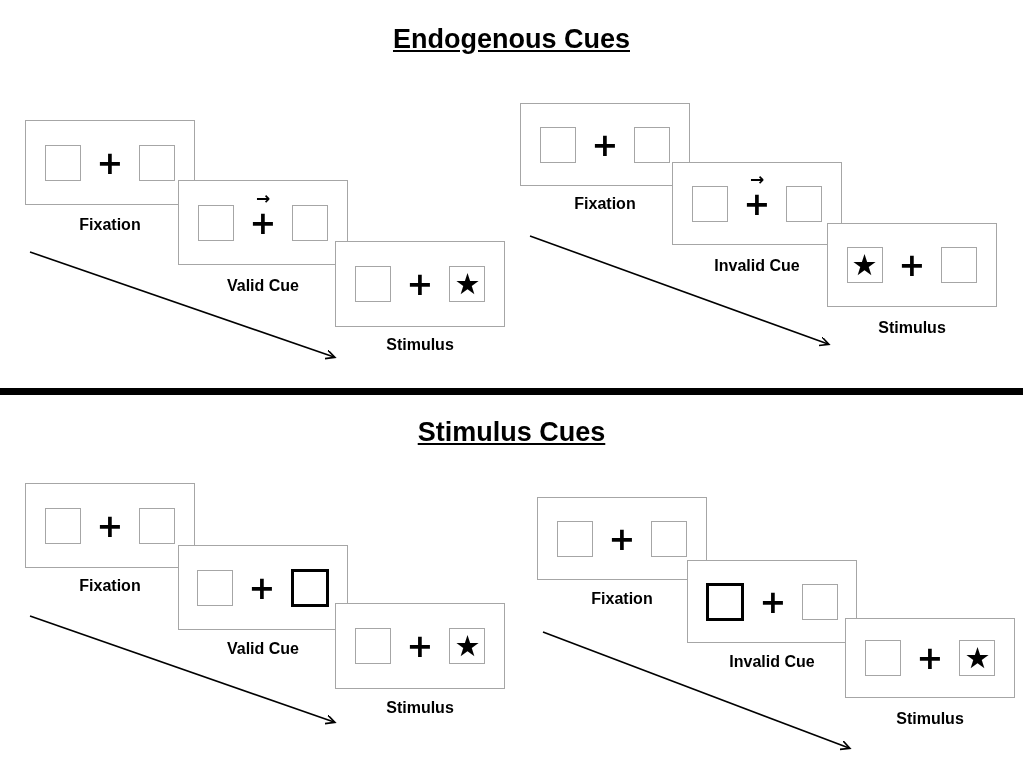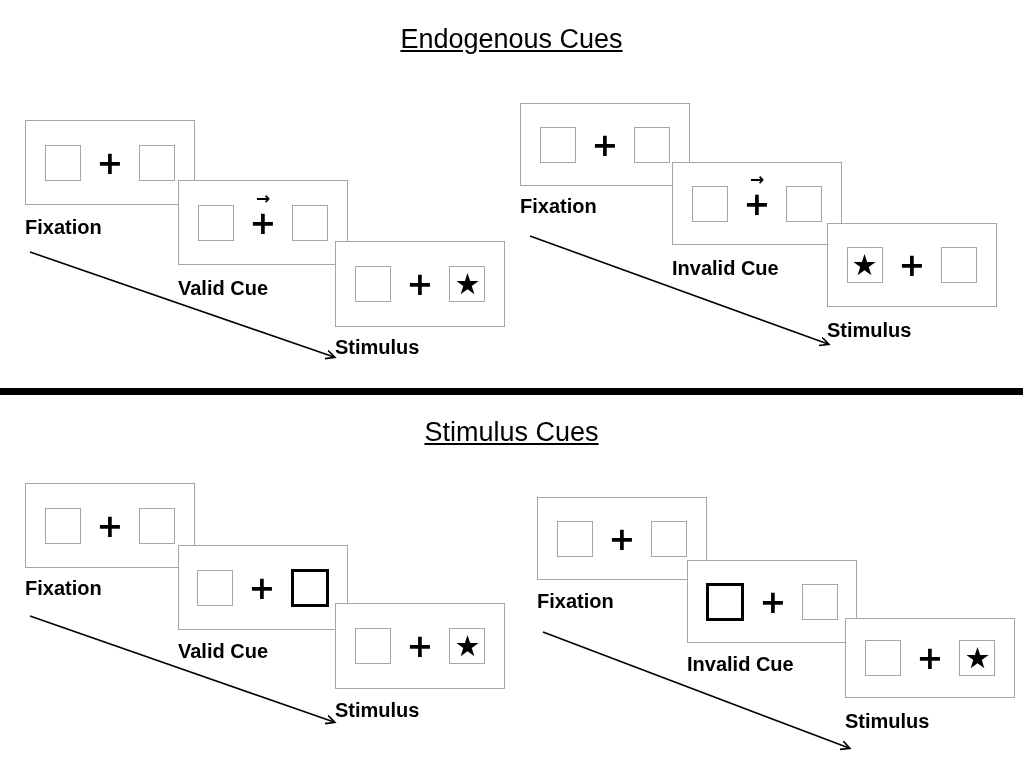--- a/index.html
+++ b/index.html
@@ -3,21 +3,21 @@
 <meta charset="utf-8">
 <style>
   html,body{margin:0;padding:0;background:#ffffff;}
   .canvas{
     position:relative;width:1023px;height:767px;background:#ffffff;
     font-family:"Liberation Sans",sans-serif;overflow:hidden;
   }
   .arrows{position:absolute;left:0;top:0;width:1023px;height:767px;z-index:1;pointer-events:none;}
   .title{
     position:absolute;left:0;width:1023px;text-align:center;
-    font-weight:normal;font-size:27px;color:#000;text-decoration:underline;z-index:6;
+    font-weight:bold;font-size:27px;color:#000;text-decoration:underline;z-index:6;
   }
   .divider{position:absolute;left:0;width:1023px;height:7px;background:#000;z-index:6;}
   .panel{
     position:absolute;background:#ffffff;border:1px solid #a6a6a6;
     display:flex;align-items:center;justify-content:center;gap:16px;box-sizing:border-box;
   }
   .z2{z-index:2}.z3{z-index:3}.z4{z-index:4}
   .box{
     width:36px;height:36px;border:1px solid #a6a6a6;background:#ffffff;box-sizing:border-box;
     display:flex;align-items:center;justify-content:center;flex:0 0 auto;
@@ -29,21 +29,21 @@
   }
   .plus-wrap{position:relative;display:inline-flex;flex:0 0 auto;}
   .cue-arrow{
     position:absolute;top:-15px;left:50%;transform:translateX(-50%);
     font-family:"DejaVu Sans",sans-serif;font-weight:bold;font-size:17px;line-height:1;color:#000;
   }
   .star{
     font-family:"DejaVu Sans",sans-serif;font-size:29px;line-height:1;color:#000;
   }
   .plabel{
-    position:absolute;text-align:left;font-weight:bold;font-size:20px;color:#000;z-index:5;
+    position:absolute;text-align:center;font-weight:bold;font-size:16px;color:#000;z-index:5;
   }
 </style>
 </head>
 <body>
 
 <div class="canvas">
 
   <svg class="arrows" viewBox="0 0 1023 767">
     <defs>
       <marker id="ah" markerWidth="12" markerHeight="12" refX="8" refY="4.5" orient="auto" markerUnits="userSpaceOnUse">

